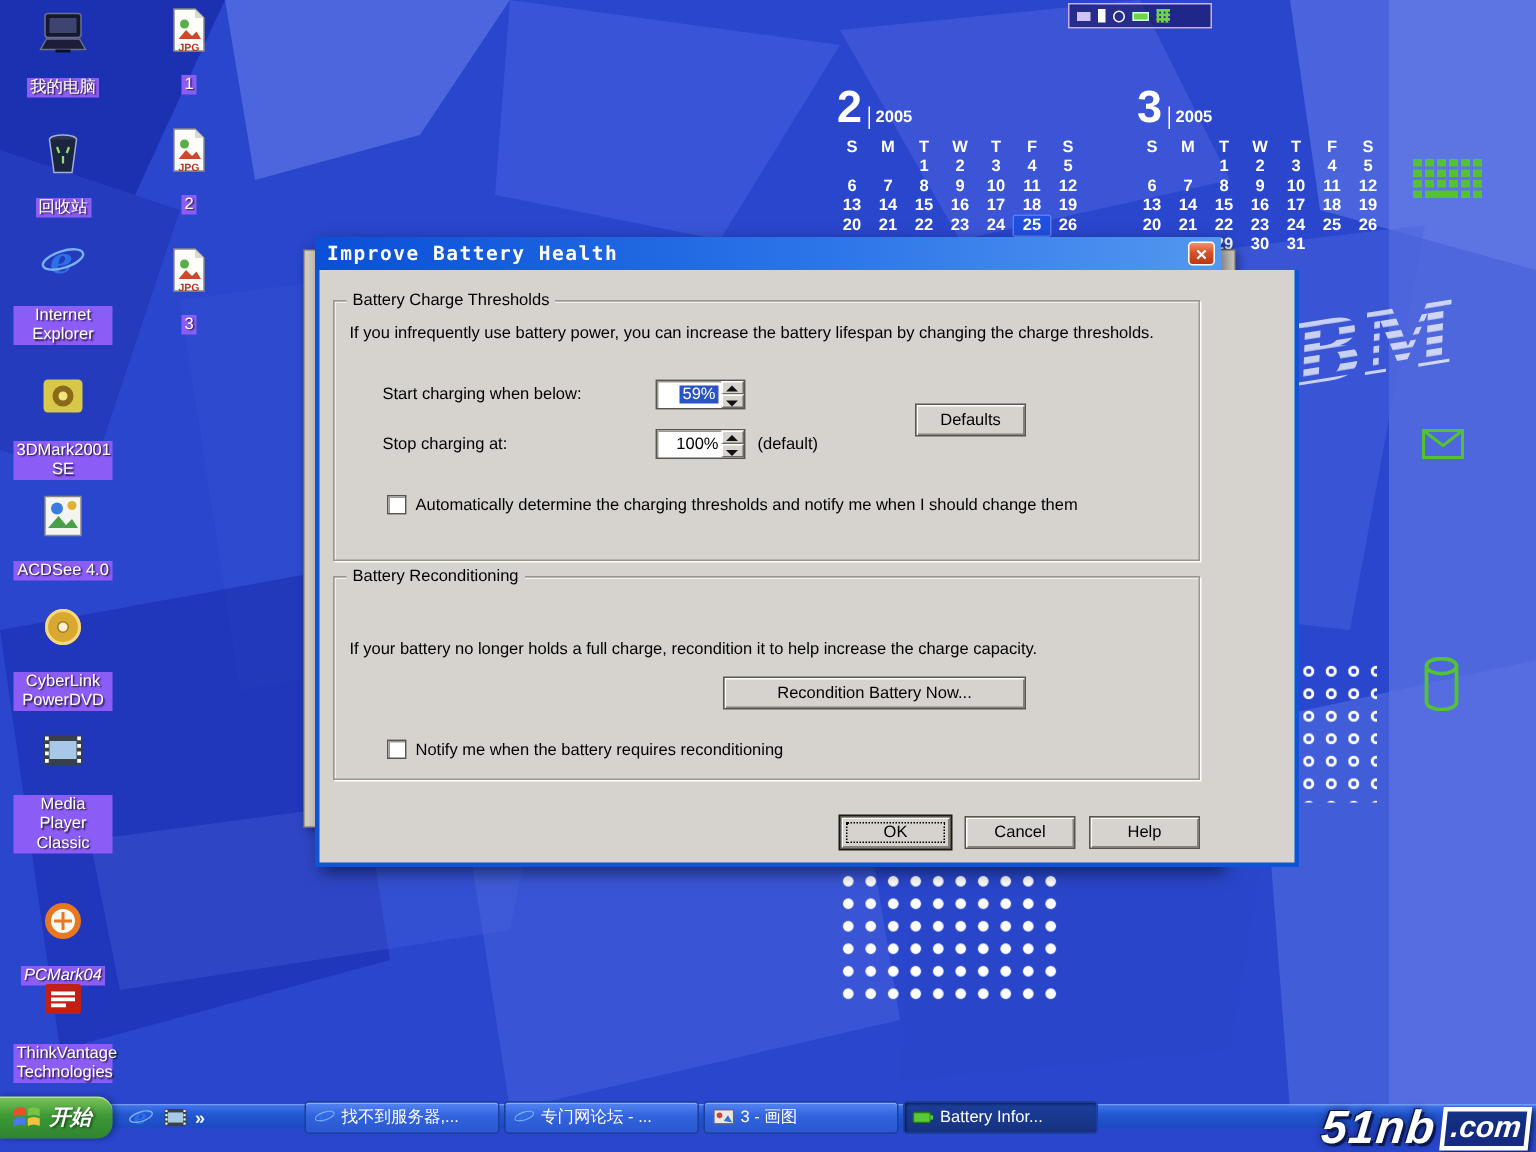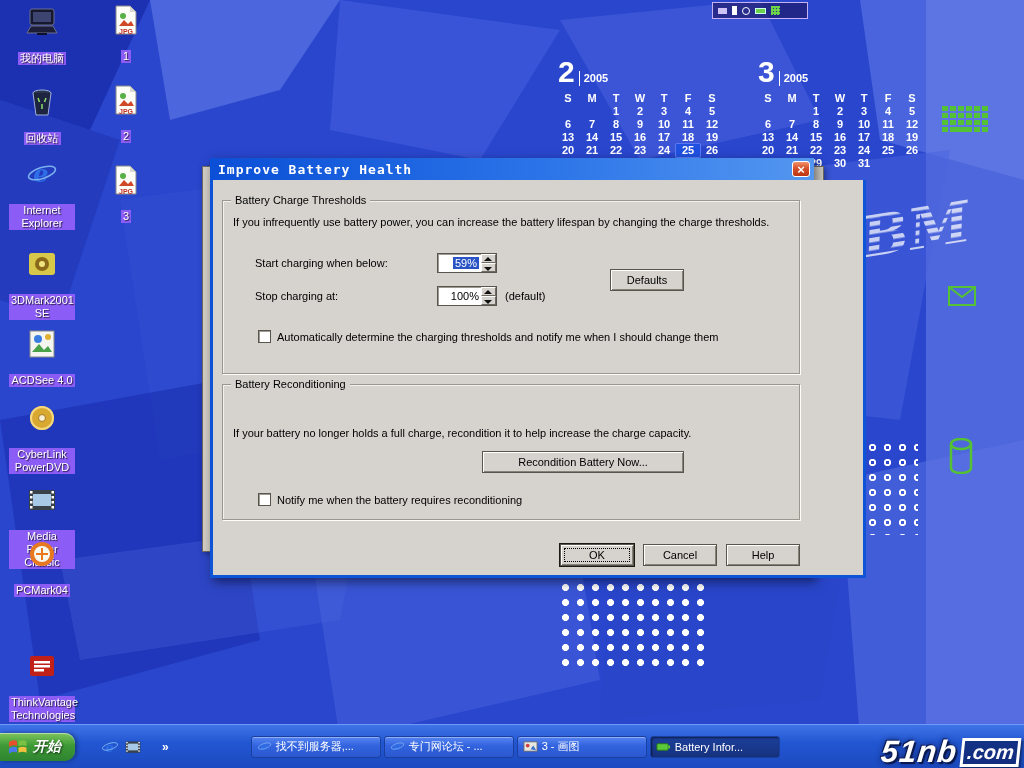--- a/index.html
+++ b/index.html
@@ -105,23 +105,23 @@
     inset 1px 1px 0 #fff, inset -1px -1px 0 #85827a; }
   #btn-ok::after { content:""; position:absolute; inset:3px; border:1px dotted #000; }
   #btn-cancel { left:430px; top:364px; width:74px; }
   #btn-help { left:513px; top:364px; width:74px; }
   .cb { position:absolute; width:13px; height:13px; background:#fff; cursor:pointer;
     border:1px solid #58554c; box-shadow:inset 1px 1px 0 #9d9a91; }
   #cb-auto { left:45px; top:150px; } #cb-auto-lbl { left:64px; top:151px; }
   #cb-notify { left:45px; top:313px; } #cb-notify-lbl { left:64px; top:314px; }
 
   
-  #taskbar { position:absolute; left:0; bottom:0; width:1024px; height:44px; z-index:20;
+  #taskbar { position:absolute; left:0; bottom:16px; width:1024px; height:16px; z-index:20;
     background:linear-gradient(#3f74e8,#2257d2 40%,#1c4ac0);
-    border-top:1px solid #6f9bf5; display:flex; align-items:center;gap:16px; }
+    border-top:1px solid #6f9bf5; display:flex; align-items:center; }
   #start-btn { height:28px; background:linear-gradient(#7ec55c,#3d9a36 45%,#2f8430);
     border-radius:0 10px 10px 0; display:flex; align-items:center; gap:5px;
     padding:0 14px 0 8px; cursor:pointer;
     box-shadow:inset 0 1px 0 rgba(255,255,255,.45), 2px 0 4px rgba(0,0,0,.35); }
   #start-btn svg { width:20px; height:18px; }
   #start-label { color:#fff; font-size:14px; font-weight:bold; font-style:italic;
     text-shadow:1px 1px 2px rgba(0,0,0,.6); }
   #quick-launch { display:flex; gap:5px; margin:0 4px 0 10px; align-items:center; }
   .ql-icon { width:18px; height:18px; cursor:pointer; }
   .ql-icon svg { width:100%; height:100%; }
@@ -373,21 +373,21 @@
             <rect x="7" y="10" width="18" height="12" fill="#a8c8e8"></rect>
             <rect x="4" y="7" width="2.5" height="2.5" fill="#fff"></rect>
             <rect x="4" y="12" width="2.5" height="2.5" fill="#fff"></rect>
             <rect x="4" y="17" width="2.5" height="2.5" fill="#fff"></rect>
             <rect x="4" y="22" width="2.5" height="2.5" fill="#fff"></rect>
             <rect x="25.5" y="7" width="2.5" height="2.5" fill="#fff"></rect>
             <rect x="25.5" y="12" width="2.5" height="2.5" fill="#fff"></rect>
             <rect x="25.5" y="17" width="2.5" height="2.5" fill="#fff"></rect>
             <rect x="25.5" y="22" width="2.5" height="2.5" fill="#fff"></rect>
           </svg></div><div class="dicon-lbl">Media Player Classic</div></div>
-      <div class="dicon" style="top: 538px; left: 8px;"><div class="dicon-img"><svg viewBox="0 0 32 32">
+      <div class="dicon" style="top: 598px; left: 8px; font-style: italic;"><div class="dicon-img"><svg viewBox="0 0 32 32">
             <circle cx="16" cy="16" r="12" fill="#e87820"></circle>
             <circle cx="16" cy="16" r="8" fill="#f8f8f0"></circle>
             <path d="M16 10v12M10 16h12" stroke="#e87820" stroke-width="2"></path>
           </svg></div><div class="dicon-lbl">PCMark04</div></div>
       <div class="dicon" style="top: 650px; left: 8px;"><div class="dicon-img"><svg viewBox="0 0 32 32">
             <rect x="4" y="6" width="24" height="20" rx="2" fill="#c02018"></rect>
             <rect x="8" y="11" width="16" height="2.5" fill="#fff"></rect>
             <rect x="8" y="15" width="16" height="2.5" fill="#fff"></rect>
             <rect x="8" y="19" width="10" height="2.5" fill="#fff"></rect>
           </svg></div><div class="dicon-lbl">ThinkVantage Technologies</div></div>

